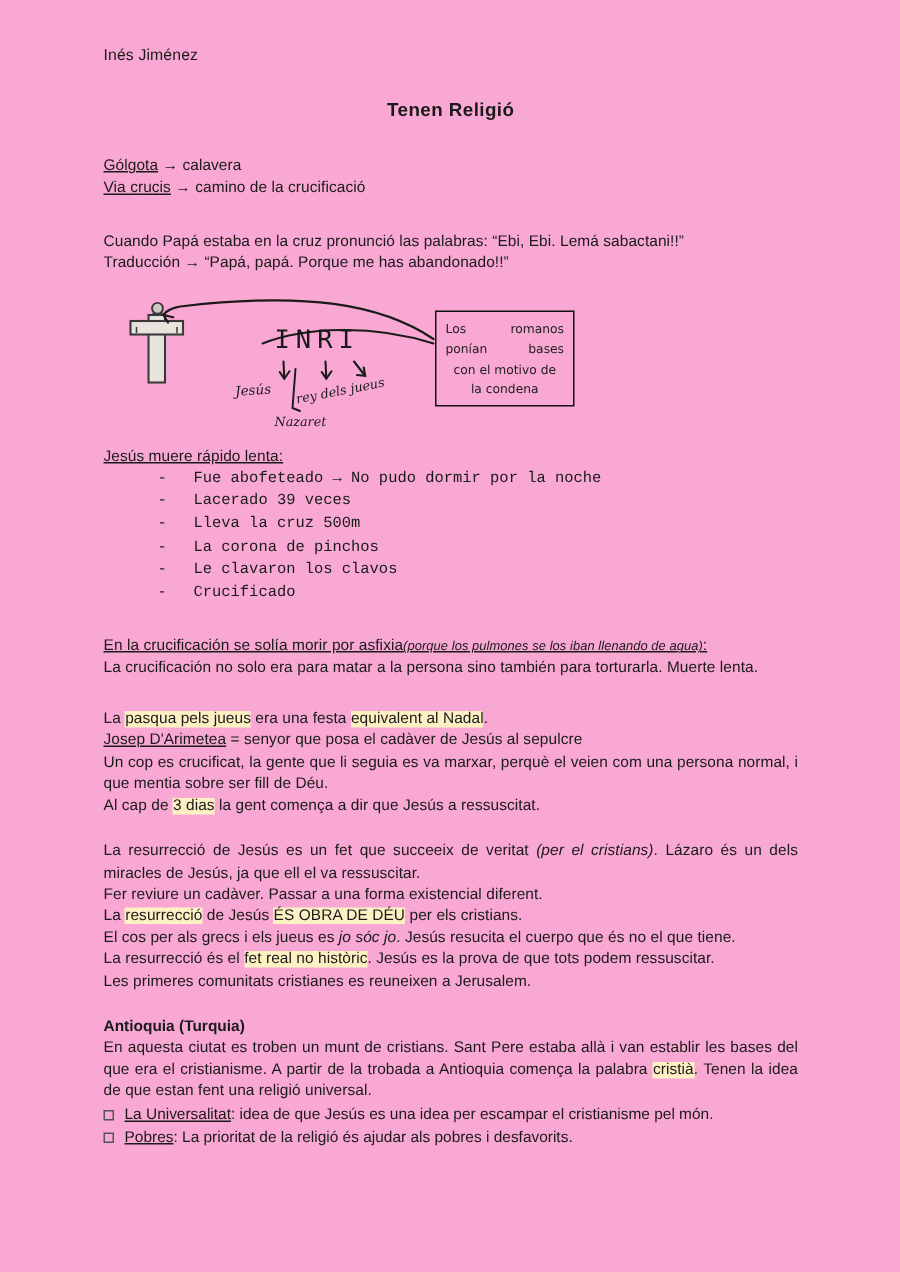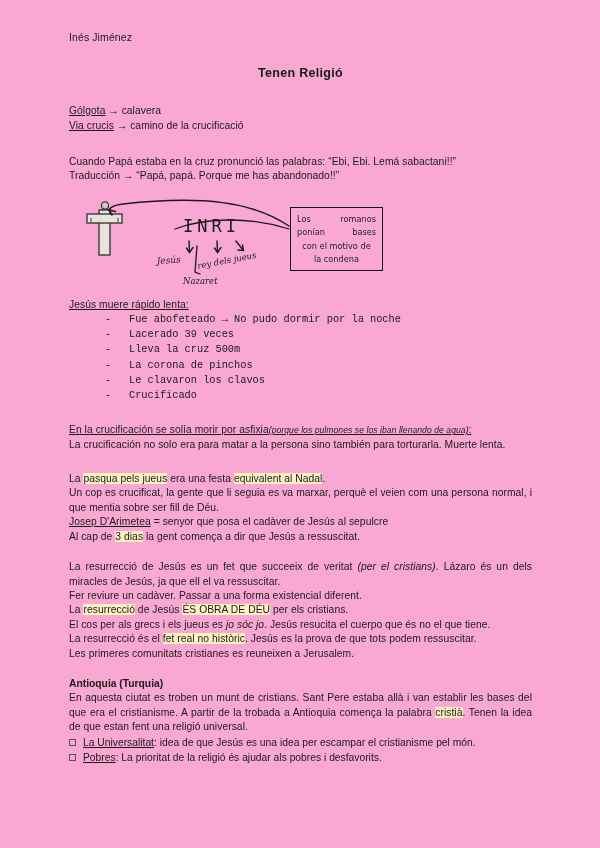--- a/index.html
+++ b/index.html
@@ -219,24 +219,24 @@
     <span class="u">En la crucificación se solía morir por asfixia</span><span class="u i" style="font-size:8.6px">(porque los pulmones se los iban llenando de agua)</span><span class="u">:</span>
   </div>
   <div class="line justify">La crucificación no solo era para matar a la persona sino también para torturarla. Muerte lenta.</div>
 
   <div class="spacer-20"></div>
 
   <div class="pasqua-block">
     <div class="line">
       <span>La </span><span class="hl">pasqua pels jueus</span><span> era una festa </span><span class="hl">equivalent al Nadal</span><span>.</span>
     </div>
+    <div class="line">
+      <span class="u">Josep D'Arimetea</span><span> = senyor que posa el cadàver de Jesús al sepulcre</span>
+    </div>
     <div class="line justify">Un cop es crucificat, la gente que li seguia es va marxar, perquè el veien com una persona normal, i que mentia sobre ser fill de Déu.</div>
-    <div class="line">
-      <span class="u">Josep D'Arimetea</span><span> = senyor que posa el cadàver de Jesús al sepulcre</span>
-    </div>
     <div class="line">
       <span>Al cap de </span><span class="hl">3 dias</span><span> la gent comença a dir que Jesús a ressuscitat.</span>
     </div>
   </div>
 
   <div class="spacer-16"></div>
 
   <div class="resurreccio-block">
     <div class="line justify">
       <span>La resurrecció de Jesús es un fet que succeeix de veritat </span><span class="i">(per el cristians)</span><span>. Lázaro és un dels miracles de Jesús, ja que ell el va ressuscitar.</span>

